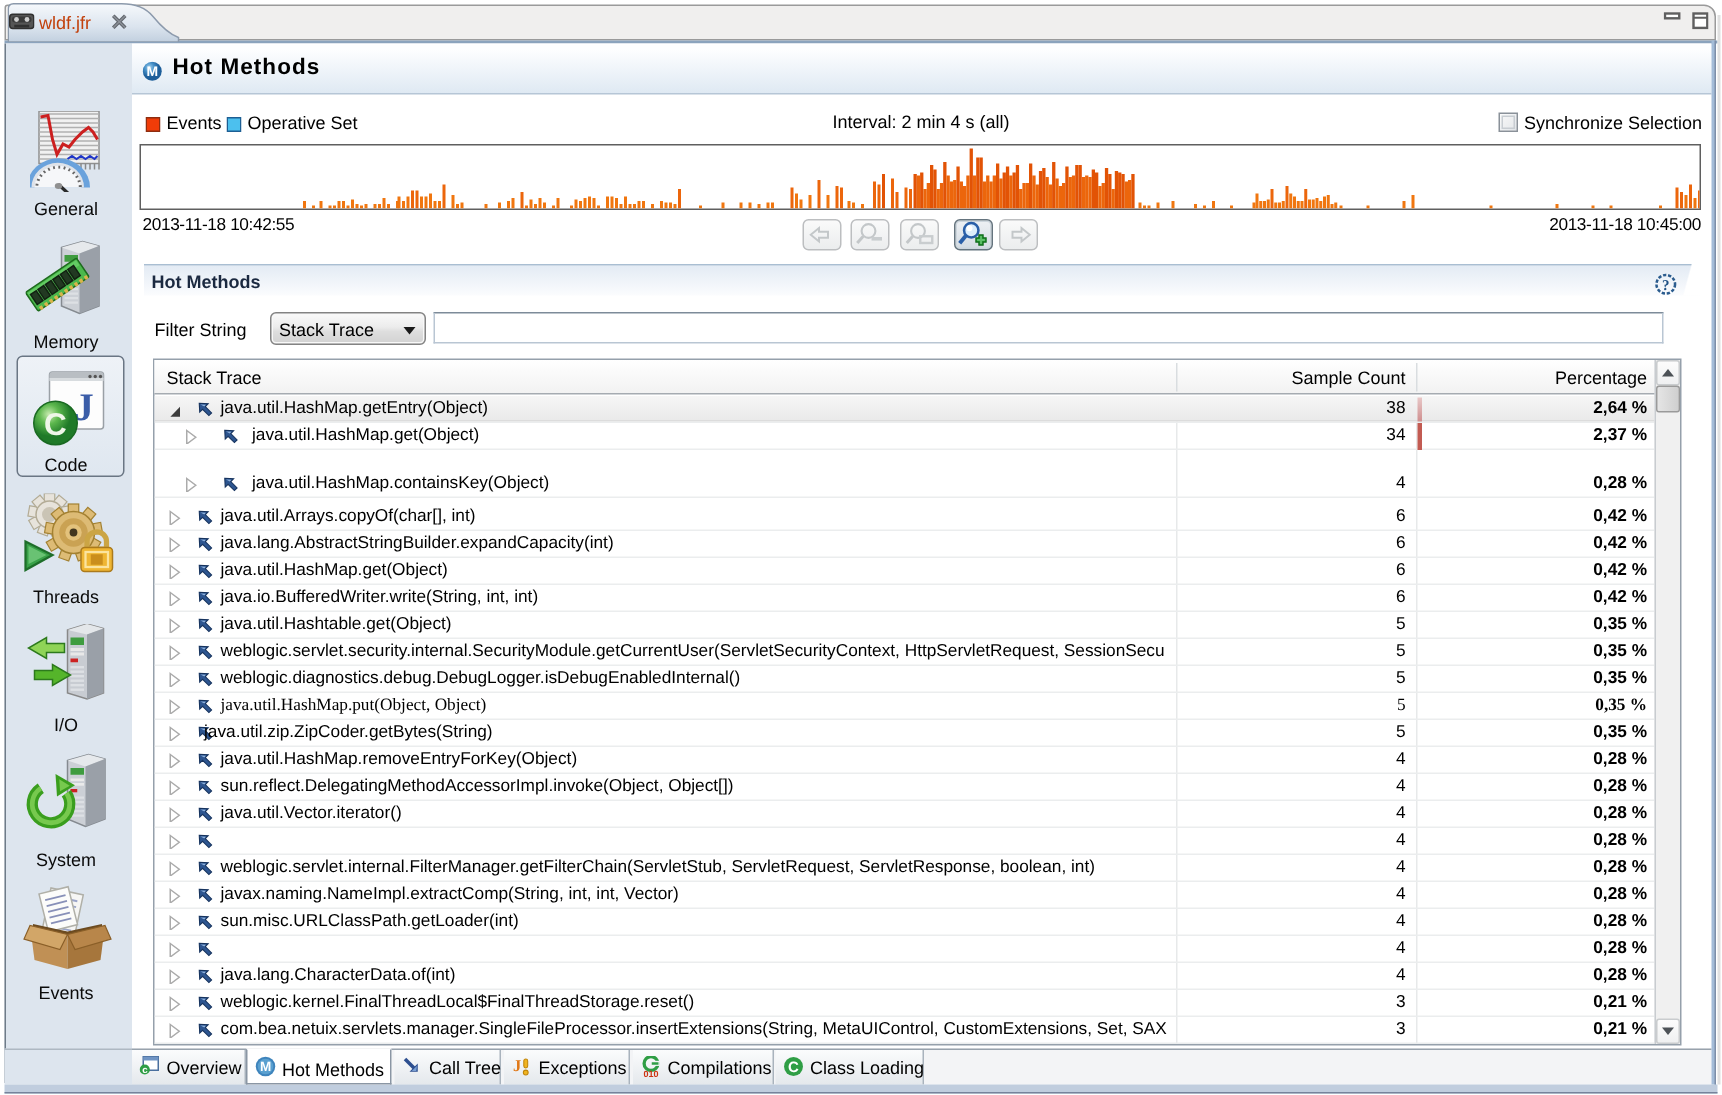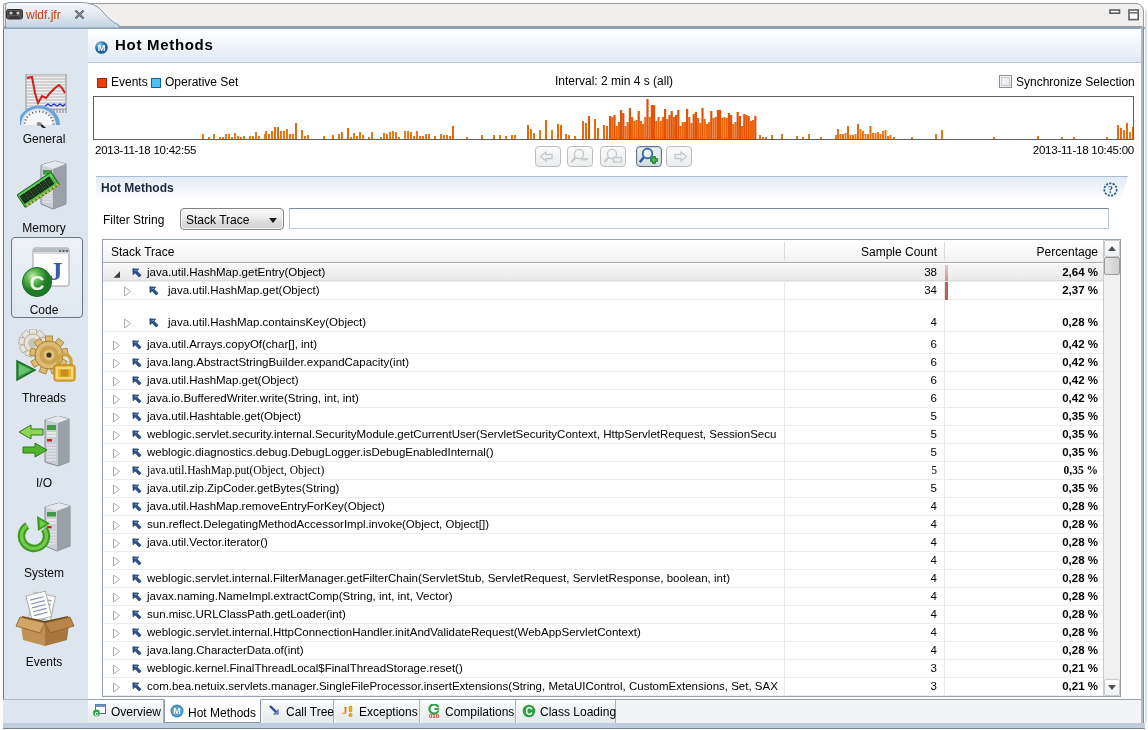--- a/index.html
+++ b/index.html
@@ -780,21 +780,21 @@
               <div class="pc">0,35 %</div>
             </div>
 <div class="row" style="top:216px;">
               <svg class="tw" style="left:8px">
                 <polygon points="2.5,1 8.5,5.5 2.5,10" fill="#fff" stroke="#ababab"></polygon>
               </svg>
               <svg class="mi" style="left:29px" viewBox="0 0 9.5 9.5">
                 <path d="M0.8 0.8 L6.4 1.1 L4.6 2.9 L8.6 6.9 L6.9 8.6 L2.9 4.6 L1.1 6.4 Z" fill="#2d5590" stroke="#16335e" stroke-width="0.7"></path>
                 <path d="M1.6 1.6 L5 1.8 L4 2.8 Z" fill="#8fb2dc"></path>
               </svg>
-              <div class="tx" style="left:44px">java.util.zip.ZipCoder.getBytes(String)</div>
+              <div class="tx" style="left:33px">java.util.zip.ZipCoder.getBytes(String)</div>
               <div class="sc">5</div>
               <div class="pc">0,35 %</div>
             </div>
 <div class="row" style="top:234px;">
               <svg class="tw" style="left:8px">
                 <polygon points="2.5,1 8.5,5.5 2.5,10" fill="#fff" stroke="#ababab"></polygon>
               </svg>
               <svg class="mi" style="left:29px" viewBox="0 0 9.5 9.5">
                 <path d="M0.8 0.8 L6.4 1.1 L4.6 2.9 L8.6 6.9 L6.9 8.6 L2.9 4.6 L1.1 6.4 Z" fill="#2d5590" stroke="#16335e" stroke-width="0.7"></path>
                 <path d="M1.6 1.6 L5 1.8 L4 2.8 Z" fill="#8fb2dc"></path>
@@ -875,21 +875,20 @@
               <div class="pc">0,28 %</div>
             </div>
 <div class="row" style="top:360px;">
               <svg class="tw" style="left:8px">
                 <polygon points="2.5,1 8.5,5.5 2.5,10" fill="#fff" stroke="#ababab"></polygon>
               </svg>
               <svg class="mi" style="left:29px" viewBox="0 0 9.5 9.5">
                 <path d="M0.8 0.8 L6.4 1.1 L4.6 2.9 L8.6 6.9 L6.9 8.6 L2.9 4.6 L1.1 6.4 Z" fill="#2d5590" stroke="#16335e" stroke-width="0.7"></path>
                 <path d="M1.6 1.6 L5 1.8 L4 2.8 Z" fill="#8fb2dc"></path>
               </svg>
-              <div class="tx" style="left:44px">weblogic.servlet.internal.HttpConnectionHandler.initAndValidateRequest(WebAppServletContext)</div>
               <div class="sc">4</div>
               <div class="pc">0,28 %</div>
             </div>
 <div class="row" style="top:378px;">
               <svg class="tw" style="left:8px">
                 <polygon points="2.5,1 8.5,5.5 2.5,10" fill="#fff" stroke="#ababab"></polygon>
               </svg>
               <svg class="mi" style="left:29px" viewBox="0 0 9.5 9.5">
                 <path d="M0.8 0.8 L6.4 1.1 L4.6 2.9 L8.6 6.9 L6.9 8.6 L2.9 4.6 L1.1 6.4 Z" fill="#2d5590" stroke="#16335e" stroke-width="0.7"></path>
                 <path d="M1.6 1.6 L5 1.8 L4 2.8 Z" fill="#8fb2dc"></path>

